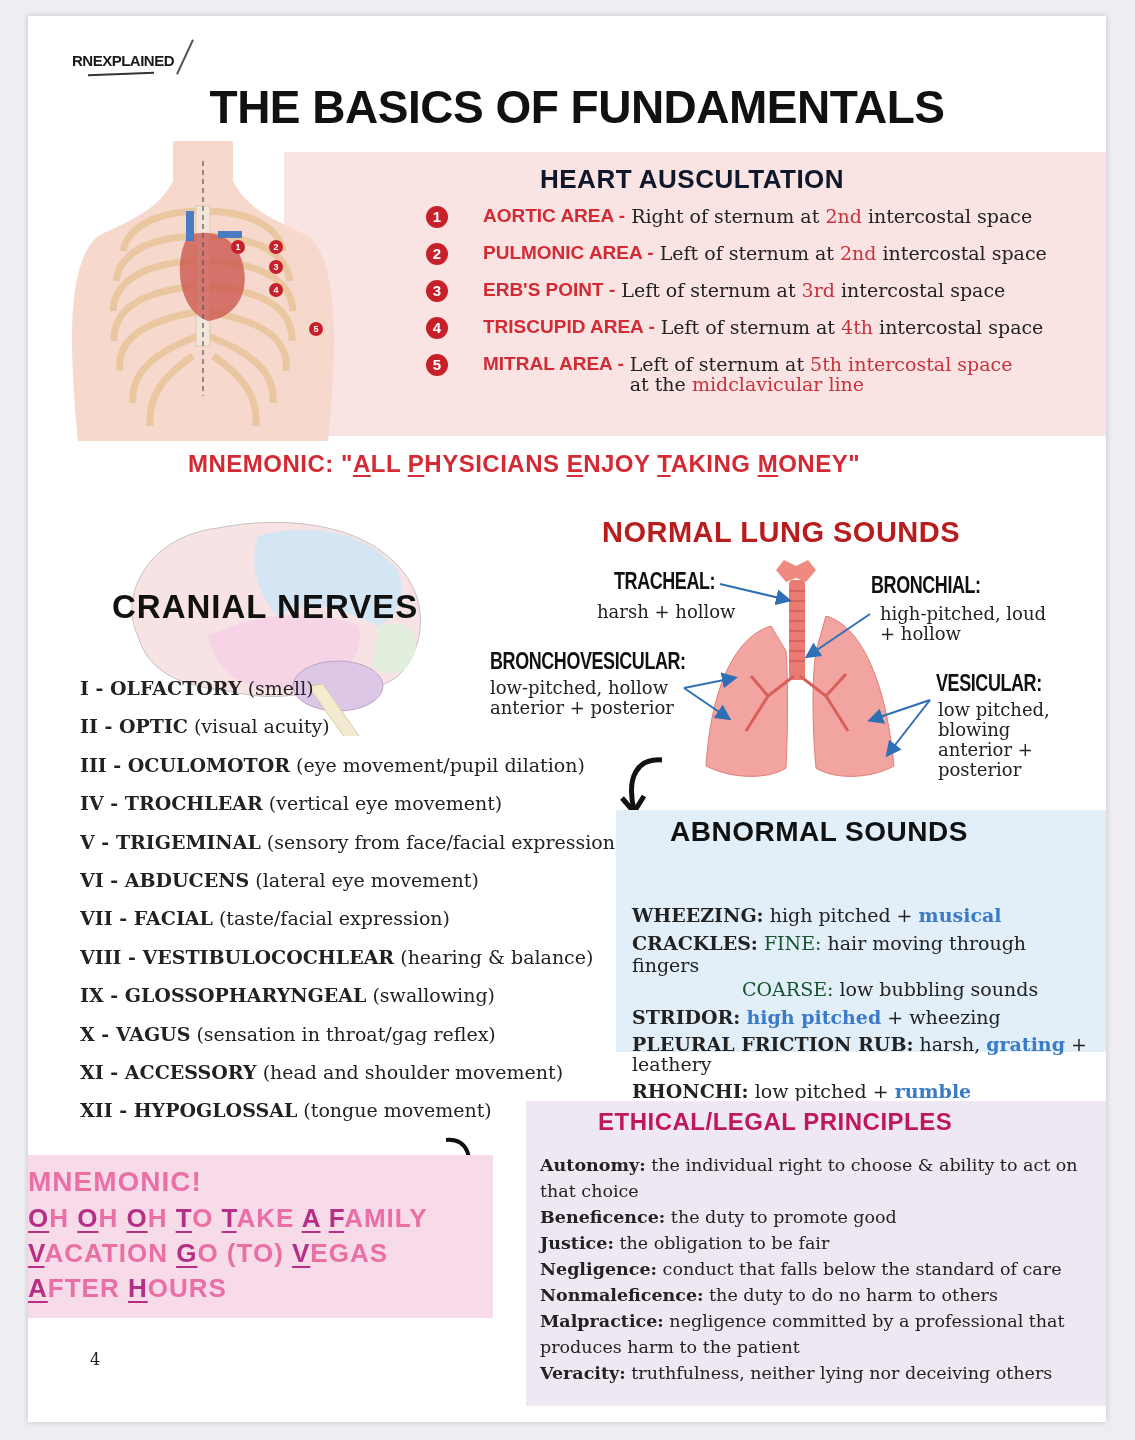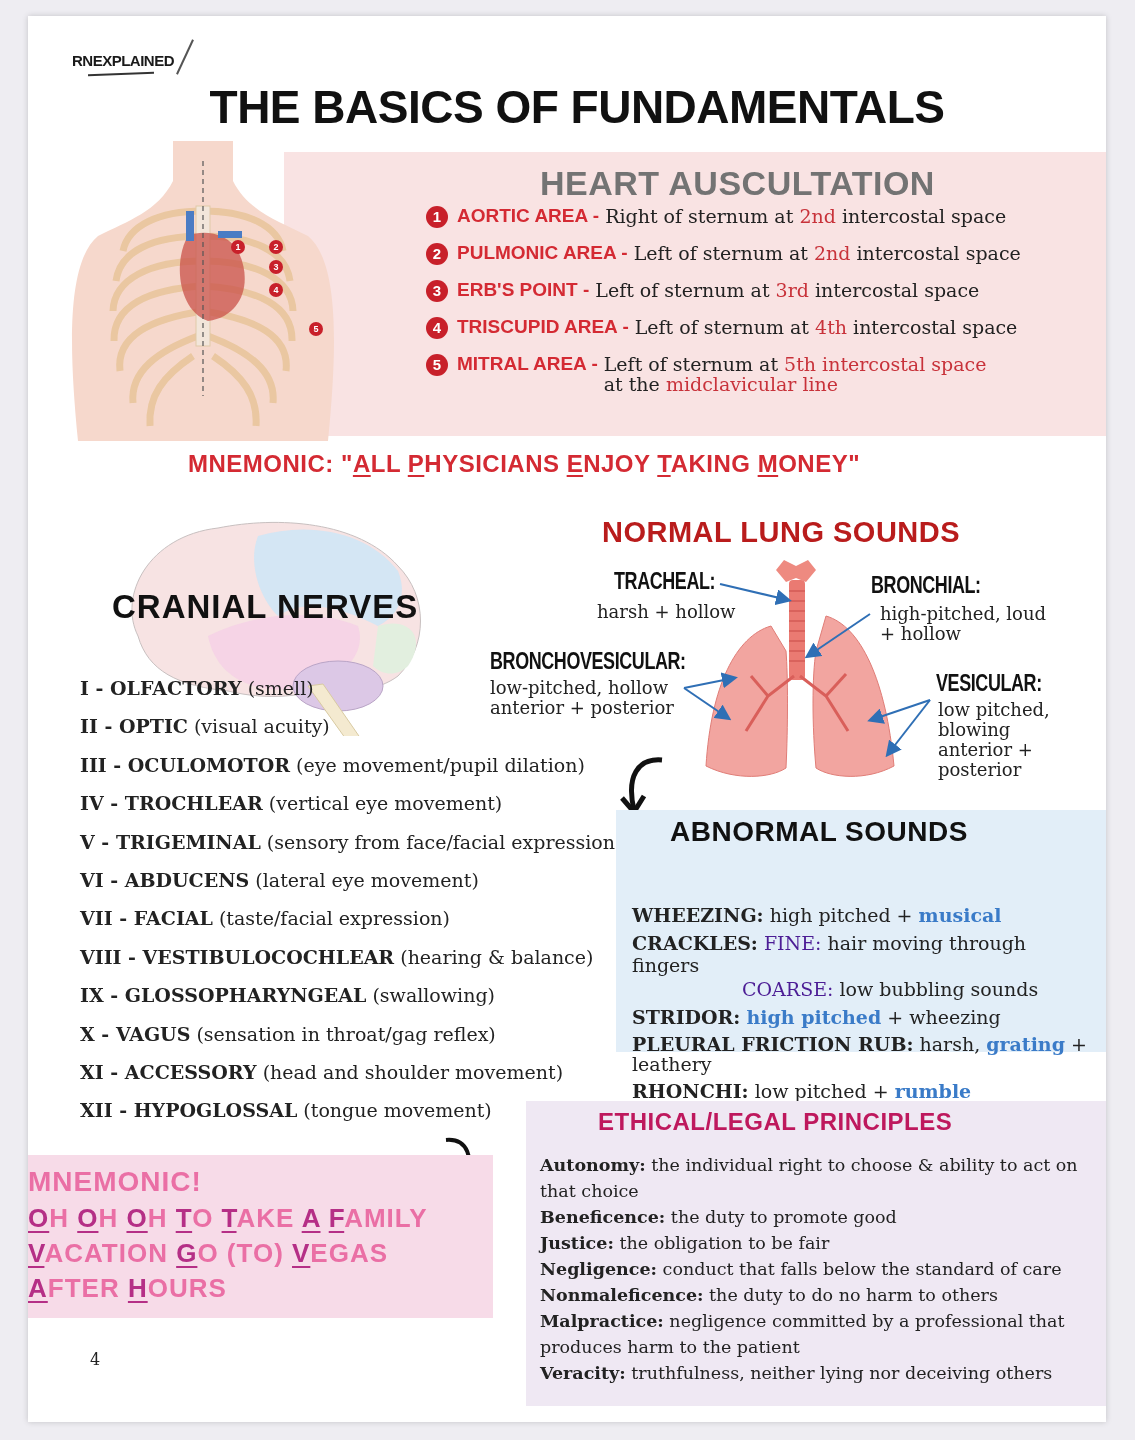--- a/index.html
+++ b/index.html
@@ -19,29 +19,29 @@
   .brand-line { left:60px; top:57px; width:66px; height:2px; background:#333; transform:rotate(-2deg); }
   .pen { left:156px; top:22px; width:2px; height:38px; background:#555; transform:rotate(25deg); }
   .title {
     left:0; top:64px; width:1078px; text-align:center; padding-left:20px; box-sizing:border-box;
     font-family:"Liberation Sans", sans-serif; font-weight:bold; font-size:46px; color:#111; letter-spacing:-0.5px;
   }
   .sans-bold { font-family:"Liberation Sans", sans-serif; font-weight:bold; }
 
   
   .heart-bg { left:256px; top:136px; width:822px; height:284px; background:#f9e3e3; }
-  .heart-title { left:512px; top:148px; color:#737373; font-size:34px; letter-spacing:0.5px; }
+  .heart-title { left:512px; top:148px; color:#0f172a; font-size:26px; letter-spacing:0.5px; }
   .heart-list { left:398px; top:190px; width:680px; }
   .heart-item { display:flex; align-items:flex-start; margin-bottom:15px; font-size:19px; color:#222; line-height:20px; }
   .num-circle {
     width:22px; height:22px; border-radius:50%; background:#c8202a; color:#fff;
     font-family:"Liberation Sans", sans-serif; font-weight:bold; font-size:15px; text-align:center; line-height:22px;
     margin-right:9px; flex:0 0 22px;
   }
-  .area-name { color:#d42a33; font-family:"Liberation Sans", sans-serif; font-weight:bold; font-size:19px; margin-right:6px; white-space:nowrap; }
+  .area-name { color:#d42a33; font-family:"Liberation Sans", sans-serif; font-weight:bold; font-size:19px; margin-right:6px; white-space:nowrap;margin-left:26px; }
   .red { color:#c8323a; }
   .torso {
     left:30px; top:125px; width:290px; height:320px;
   }
   .heart-mnemonic { left:160px; top:434px; color:#d42a33; font-size:24px; letter-spacing:0.5px; }
   .heart-mnemonic u { text-decoration-thickness:2px; text-underline-offset:3px; }
 
   
   .brain { left:80px; top:500px; width:340px; height:220px; }
   .cranial-title { left:84px; top:572px; font-size:33px; color:#111; letter-spacing:1px; }
@@ -53,21 +53,21 @@
   .lung-title { left:574px; top:500px; font-size:29px; color:#b91c1c; letter-spacing:0.5px; }
   .lung-label { font-family:"Liberation Sans", sans-serif; font-weight:bold; font-size:23px; color:#111; transform:scaleX(0.78); transform-origin:left; white-space:nowrap; letter-spacing:-0.5px; }
   .lung-desc { font-size:18px; color:#222; line-height:20px; }
   .lungs { left:648px; top:540px; width:250px; height:240px; }
 
   
   .abn-bg { left:588px; top:794px; width:490px; height:242px; background:#e2eef8; }
   .abn-title { left:642px; top:800px; font-size:28px; color:#111; letter-spacing:0.5px; }
   .abn-list { left:604px; top:840px; width:460px; font-size:19px; color:#222;margin-top:48px; }
   .abn-line { line-height:22px; margin-bottom:6px; }
-  .blue { color:#4c1d95; }
+  .blue { color:#14532d; }
   .blue-b { color:#3a7bc8; font-weight:bold; }
 
   
   .pink-bg { left:0; top:1139px; width:465px; height:163px; background:#f7dbe8; }
   .pink-title { left:0; top:1150px; width:487px; text-align:left; font-size:28px; color:#ea6fa5; letter-spacing:1px; }
   .pink-line { left:0; width:487px; font-size:26px; color:#ea6fa5; letter-spacing:1px; }
   .pink-line u { color:#b52f86; text-decoration-thickness:2px; text-underline-offset:4px; }
 
   
   .eth-bg { left:498px; top:1085px; width:580px; height:305px; background:#efe8f3; }

